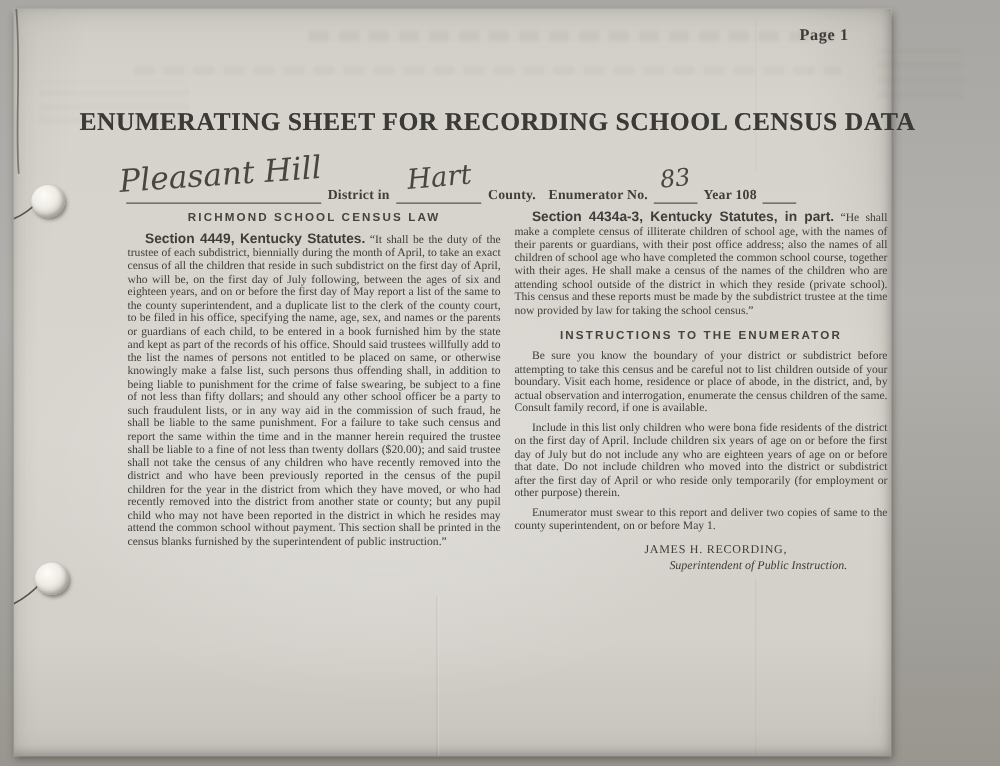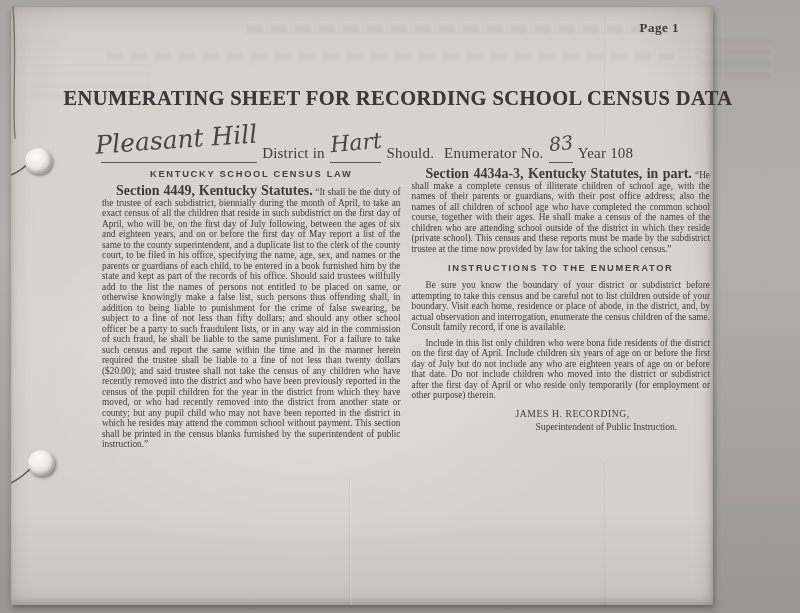--- a/index.html
+++ b/index.html
@@ -54,45 +54,45 @@
     white-space:nowrap;display:block;
   }
   .blank-district{width:168px;height:40px;}
   .blank-district .hand{font-size:25px;transform:rotate(-4deg) translateY(3px);margin-left:-6px;}
   .blank-county{width:88px;height:34px;text-align:center;}
   .blank-county .hand{font-size:22px;transform:rotate(-5deg) translateY(2px);}
   .blank-subdistrict{width:44px;height:30px;text-align:center;}
   .blank-subdistrict .hand{font-size:19px;transform:rotate(-6deg);}
   .blank-year{width:34px;height:14px;}
   .flabel{
-    font-weight:normal;font-size:15px;color:#403e3a;white-space:nowrap;
+    font-weight:bold;font-size:11px;color:#403e3a;white-space:nowrap;
     padding:0 5px 1px 5px;letter-spacing:.2px;margin-top:33px;
   }
   
   .columns{
     position:absolute;left:91px;top:162px;width:608px;
     display:flex;gap:11px;color:#3f3d39;
   }
   .col{flex:1;}
   .col-head{
     font-family:"Liberation Sans",sans-serif;font-weight:bold;
     font-size:9.3px;letter-spacing:1.7px;color:#45433e;
     text-align:center;margin:0 0 7px 0;
   }
   .col-head.instr{margin-top:9px;}
   p.body{
     margin:0 0 5px 0;font-size:9.3px;line-height:10.5px;
     text-align:justify;text-indent:14px;
   }
   .lead{
-    font-family:Liberation Serif, serif;font-weight:bold;font-size:14px;
+    font-family:Liberation Sans, sans-serif;font-weight:bold;font-size:11px;
   }
   .sig-block{margin-top:7px;font-size:9.6px;color:#3f3d39;}
   .sig-name{padding-left:104px;letter-spacing:.6px;}
-  .sig-title{padding-left:124px;margin-top:2px;}
+  .sig-title{padding-left:124px;margin-top:2px;font-style:italic;}
   
   .fastener{
     position:absolute;width:27px;height:26px;border-radius:50%;
     background:radial-gradient(circle at 38% 32%, #fdfcf8 0%, #efece6 40%, #c9c6bf 75%, #8f8c85 100%);
     box-shadow:1.5px 2px 3px rgba(60,56,50,.5), inset -2px -2px 3px rgba(90,86,80,.35);
   }
   .fast1{left:14px;top:141px;}
   .fast2{left:17px;top:443px;}
   svg.overlay{position:absolute;left:0;top:0;pointer-events:none;}
   .crease-v{position:absolute;width:1px;background:rgba(70,66,60,.08);}
@@ -115,43 +115,44 @@
   <div class="doc-title">ENUMERATING SHEET FOR RECORDING SCHOOL CENSUS DATA</div>
 
   <div class="form-line">
     <span class="blank blank-district">
         <span class="hand">Pleasant Hill</span>
       </span>
     <span class="flabel">District in</span>
     <span class="blank blank-county">
         <span class="hand">Hart</span>
       </span>
-    <span class="flabel">Should.</span>
+    <span class="flabel">County.</span>
     <span class="flabel">Enumerator No.</span>
     <span class="blank blank-subdistrict">
         <span class="hand">83</span>
       </span>
     <span class="flabel">Year 108</span>
     <span class="blank blank-year"></span>
   </div>
 
   <div class="columns">
 
     <div class="col">
-      <h2 class="col-head">KENTUCKY SCHOOL CENSUS LAW</h2>
+      <h2 class="col-head">RICHMOND SCHOOL CENSUS LAW</h2>
       <p class="body"><span class="lead">Section 4449, Kentucky Statutes.</span><span> “It shall be the duty of the trustee of each subdistrict, biennially during the month of April, to take an exact census of all the children that reside in such subdistrict on the first day of April, who will be, on the first day of July following, between the ages of six and eighteen years, and on or before the first day of May report a list of the same to the county superintendent, and a duplicate list to the clerk of the county court, to be filed in his office, specifying the name, age, sex, and names or the parents or guardians of each child, to be entered in a book furnished him by the state and kept as part of the records of his office. Should said trustees willfully add to the list the names of persons not entitled to be placed on same, or otherwise knowingly make a false list, such persons thus offending shall, in addition to being liable to punishment for the crime of false swearing, be subject to a fine of not less than fifty dollars; and should any other school officer be a party to such fraudulent lists, or in any way aid in the commission of such fraud, he shall be liable to the same punishment. For a failure to take such census and report the same within the time and in the manner herein required the trustee shall be liable to a fine of not less than twenty dollars ($20.00); and said trustee shall not take the census of any children who have recently removed into the district and who have been previously reported in the census of the pupil children for the year in the district from which they have moved, or who had recently removed into the district from another state or county; but any pupil child who may not have been reported in the district in which he resides may attend the common school without payment. This section shall be printed in the census blanks furnished by the superintendent of public instruction.”</span></p>
     </div>
 
     <div class="col">
       <p class="body"><span class="lead">Section 4434a-3, Kentucky Statutes, in part.</span><span> “He shall make a complete census of illiterate children of school age, with the names of their parents or guardians, with their post office address; also the names of all children of school age who have completed the common school course, together with their ages. He shall make a census of the names of the children who are attending school outside of the district in which they reside (private school). This census and these reports must be made by the subdistrict trustee at the time now provided by law for taking the school census.”</span></p>
 
       <h2 class="col-head instr">INSTRUCTIONS TO THE ENUMERATOR</h2>
 
       <p class="body">Be sure you know the boundary of your district or subdistrict before attempting to take this census and be careful not to list children outside of your boundary. Visit each home, residence or place of abode, in the district, and, by actual observation and interrogation, enumerate the census children of the same. Consult family record, if one is available.</p>
       <p class="body">Include in this list only children who were bona fide residents of the district on the first day of April. Include children six years of age on or before the first day of July but do not include any who are eighteen years of age on or before that date. Do not include children who moved into the district or subdistrict after the first day of April or who reside only temporarily (for employment or other purpose) therein.</p>
+      <p class="body">Enumerator must swear to this report and deliver two copies of same to the county superintendent, on or before May 1.</p>
 
       <div class="sig-block">
         <div class="sig-name">JAMES H. RECORDING,</div>
         <div class="sig-title">Superintendent of Public Instruction.</div>
       </div>
     </div>
   </div>
 
   <svg class="overlay" width="781" height="598">
     <path d="M0,168 Q10,164 20,154" stroke="#55524b" stroke-width="1.4" fill="none"></path>

